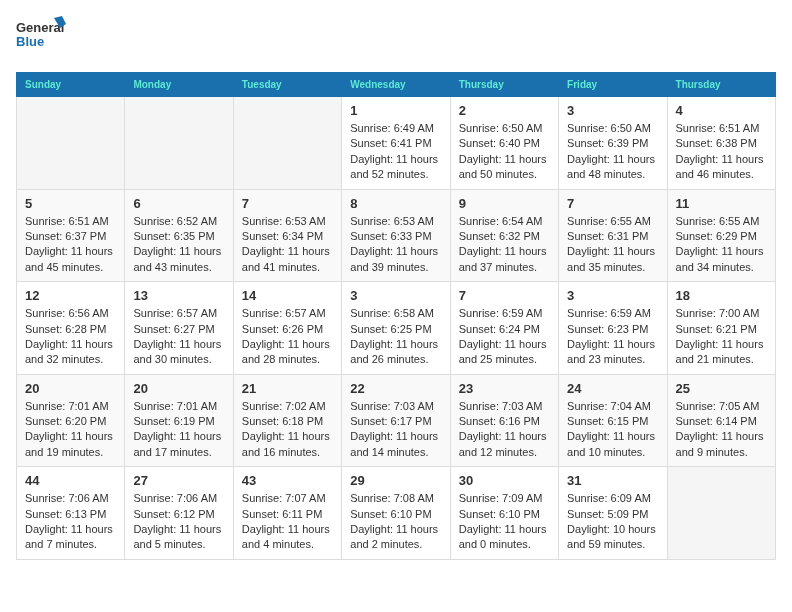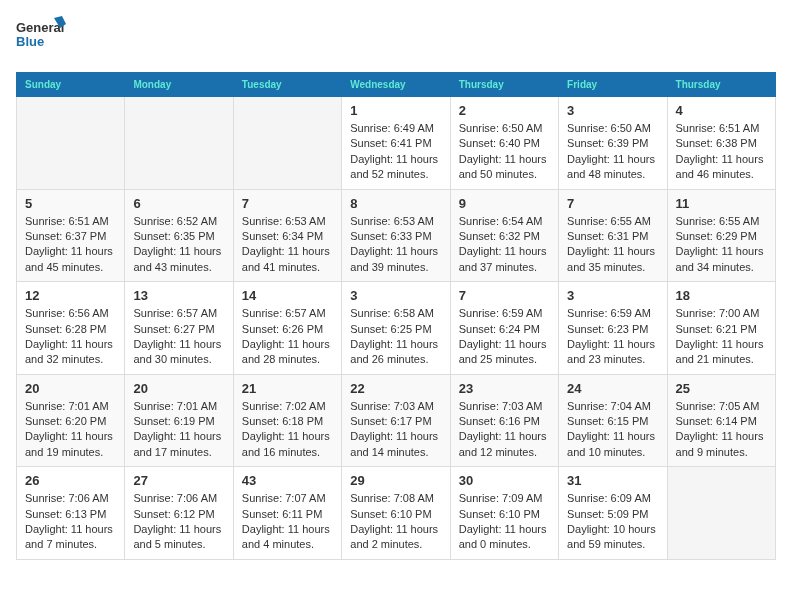--- a/index.html
+++ b/index.html
@@ -213,21 +213,21 @@
           <div class="day-number">24</div>
           <div class="day-info">Sunrise: 7:04 AM<br>Sunset: 6:15 PM<br>Daylight: 11 hours<br>and 10 minutes.</div>
         </td>
         <td>
           <div class="day-number">25</div>
           <div class="day-info">Sunrise: 7:05 AM<br>Sunset: 6:14 PM<br>Daylight: 11 hours<br>and 9 minutes.</div>
         </td>
       </tr>
       <tr class="week-row">
         <td>
-          <div class="day-number">26</div>
+          <div class="day-number">44</div>
           <div class="day-info">Sunrise: 7:06 AM<br>Sunset: 6:13 PM<br>Daylight: 11 hours<br>and 7 minutes.</div>
         </td>
         <td>
           <div class="day-number">27</div>
           <div class="day-info">Sunrise: 7:06 AM<br>Sunset: 6:12 PM<br>Daylight: 11 hours<br>and 5 minutes.</div>
         </td>
         <td>
           <div class="day-number">43</div>
           <div class="day-info">Sunrise: 7:07 AM<br>Sunset: 6:11 PM<br>Daylight: 11 hours<br>and 4 minutes.</div>
         </td>

